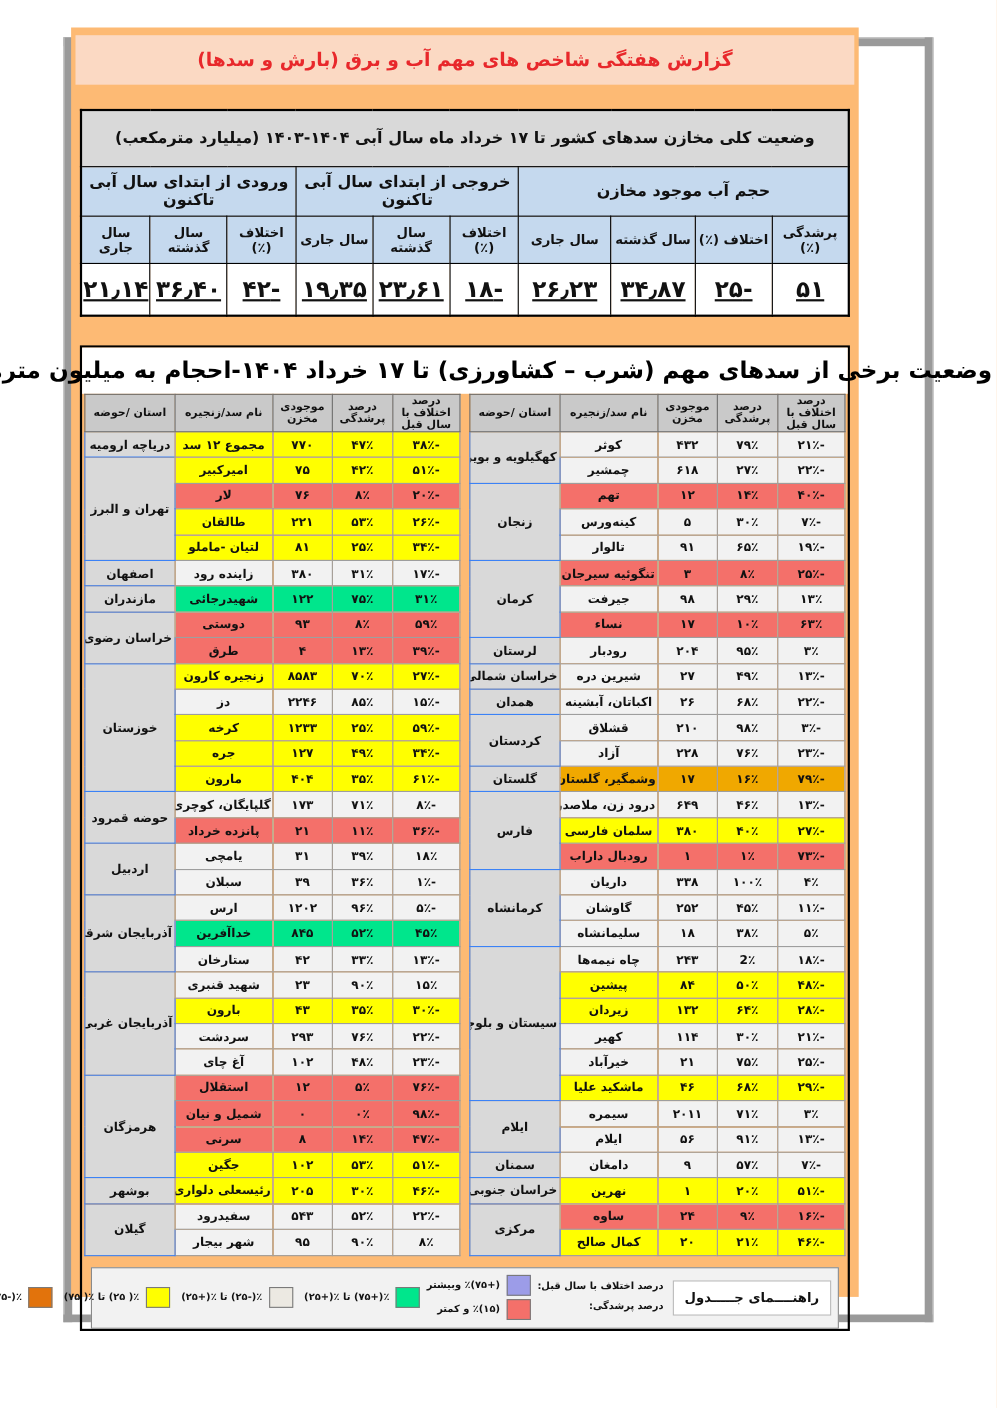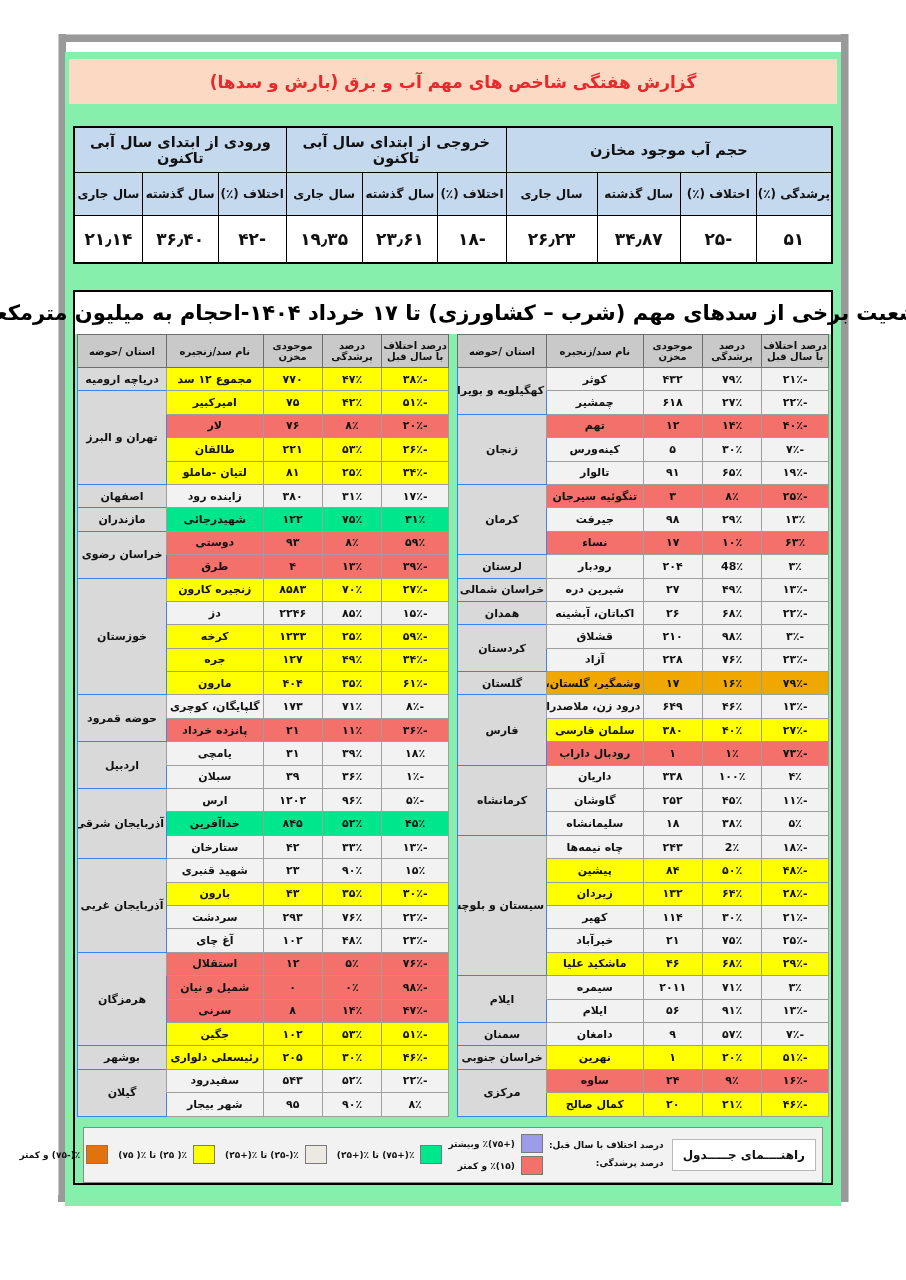--- a/index.html
+++ b/index.html
@@ -27,22 +27,22 @@
   }
   .frame-right{
     position:absolute;left:841px;top:34px;width:7px;height:1168px;
     background:#9a9a9a;border-right:1px solid #c9c9c9;
   }
   .frame-bottom{
     position:absolute;left:58px;top:1195px;width:790px;height:7px;
     background:#9a9a9a;
   }
   .sheet{
-    position:absolute;left:65px;top:52px;width:776px;height:1154px;
-    background:#86efac;
+    position:absolute;left:65px;top:25px;width:716px;height:1154px;
+    background:#fdba74;
   }
 
   
   .title-banner{
     margin:7px 4px 0 4px;
     background:#fbd9c3;
     height:45px;
     display:flex;align-items:center;justify-content:center;
   }
   .title-banner .t{
@@ -79,21 +79,22 @@
     font-size:14.5px;
   }
   table.summary .sub{
     height:40px;
     background:#c5d9ee;
     font-size:12px;
   }
   table.summary .val{
     height:44px;
     background:#fff;
-    font-size:17px;
+    font-size:21px;
+    text-decoration:underline;
   }
 
   
   .dams-wrap{
     margin:26px 8px 0 8px;
     border:2px solid #000;
     padding:0;
   }
   .dams-title{
     height:42px;
@@ -242,20 +243,23 @@
             <col style="width:11%">
             <col style="width:12%">
           <col style="width:9%">
             <col style="width:10%">
             <col style="width:10%">
           <col style="width:9%">
             <col style="width:10%">
             <col style="width:9%">
         </colgroup>
         <tbody>
+          <tr>
+            <td class="cap" colspan="10">وضعیت کلی مخازن سدهای کشور تا ۱۷ خرداد ماه سال آبی ۱۴۰۴-۱۴۰۳ (میلیارد مترمکعب)</td>
+          </tr>
           <tr>
             <td class="grp" colspan="4">حجم آب موجود مخازن</td>
             <td class="grp" colspan="3">خروجی از ابتدای سال آبی تاکنون</td>
             <td class="grp" colspan="3">ورودی از ابتدای سال آبی تاکنون</td>
           </tr>
           <tr>
             <td class="sub">پرشدگی (٪)</td>
             <td class="sub">اختلاف (٪)</td>
             <td class="sub">سال گذشته</td>
             <td class="sub">سال جاری</td>
@@ -352,21 +356,21 @@
                   <td class="c-white name">جیرفت</td>
                 </tr>
                 <tr>
                   <td class="c-red">۶۳٪</td>
                   <td class="c-red">۱۰٪</td>
                   <td class="c-red">۱۷</td>
                   <td class="c-red name">نساء</td>
                 </tr>
                 <tr>
                   <td class="c-white">۳٪</td>
-                  <td class="c-white">48٪</td>
+                  <td class="c-white">۹۵٪</td>
                   <td class="c-white">۲۰۴</td>
                   <td class="c-white name">رودبار</td>
                   <td class="prov">لرستان</td>
                 </tr>
                 <tr>
                   <td class="c-white">-۱۳٪</td>
                   <td class="c-white">۴۹٪</td>
                   <td class="c-white">۲۷</td>
                   <td class="c-white name">شیرین دره</td>
                   <td class="prov">خراسان شمالی</td>

